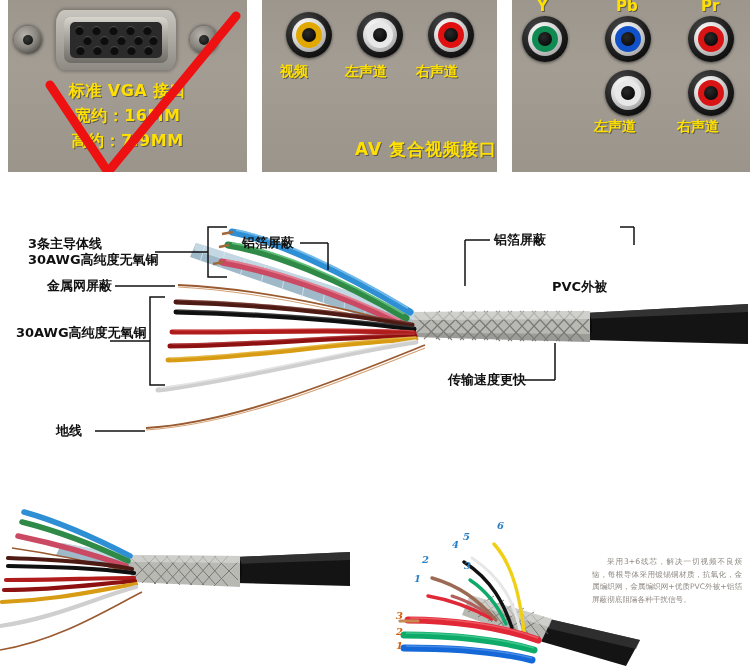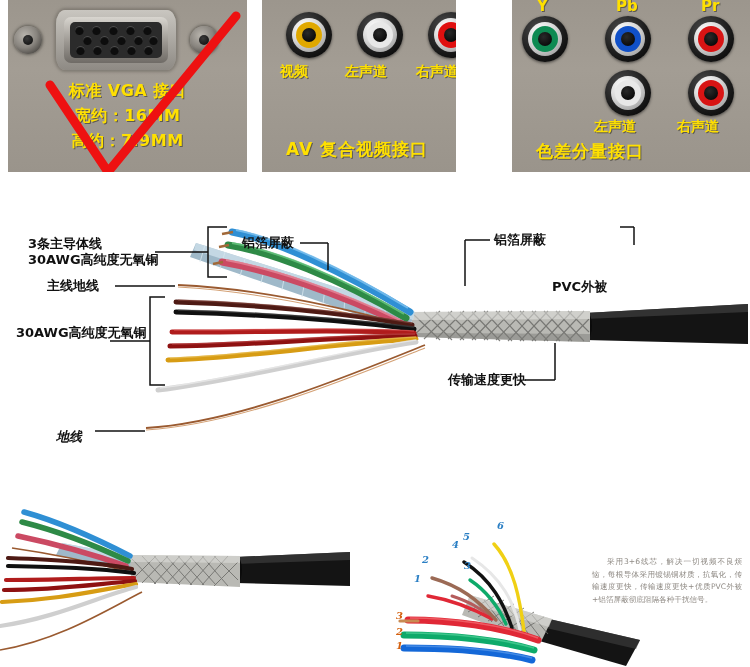--- a/index.html
+++ b/index.html
@@ -17,34 +17,33 @@
 
   
   .port-panel {
     position: absolute;
     top: 0;
     height: 172px;
     background: linear-gradient(180deg,#9c968d 0%, #a39d94 40%, #9a948b 100%);
     overflow: hidden;
   }
   #panel-vga  { left: 8px;   width: 239px; }
-  #panel-av   { left: 262px; width: 194px; }
+  #panel-av   { left: 262px; width: 235px; }
   #panel-comp { left: 512px; width: 238px; }
 
   .panel-caption {
     position: absolute;
     left: 0; right: 0;
-    text-align: left;
+    text-align: right;
     color: #ffe000;
     font-weight: bold;
     font-size: 17px;
     letter-spacing: 1px;
     text-shadow: 1px 1px 0 #5d5a52;
     font-family: "DejaVu Sans", "Liberation Sans", sans-serif;
-    margin-left: 24px;
   }
 
   
   .vga-shell {
     position: absolute;
     left: 48px; top: 10px;
     width: 120px; height: 60px;
     background: linear-gradient(180deg,#c9c6c0,#8e8a84);
     border-radius: 9px / 14px;
     box-shadow: 0 0 3px 2px rgba(120,115,108,.8);
@@ -313,21 +312,20 @@
 
     <div class="rca" style="left:176px; top:70px;">
       <div class="rca-ring">
         <div class="rca-color" style="background:#d81414;">
           <div class="rca-hole"></div>
         </div>
       </div>
     </div>
     <div class="rca-label" style="left:165px; top:118px;">右声道</div>
 
-    <div class="panel-caption" style="top:140px;">色差分量接口</div>
   </div>
 
   <div id="cable-diagram-mid">
     <svg width="750" height="280" viewBox="0 0 750 280">
 
       <path d="M585,113 L748,104 L748,144 L585,140 Z" fill="#141414"></path>
       <path d="M585,113 L748,104 L748,112 L585,119 Z" fill="#3c3c3c" opacity=".75"></path>
       <ellipse cx="586" cy="126" rx="6" ry="14" fill="#0b0b0b"></ellipse>
 
       <path d="M410,112 L590,111 L590,142 L415,137 Z" fill="#b9b9b4"></path>
@@ -402,27 +400,27 @@
         <path d="M555,180 L525,180"></path>
       </g>
     </svg>
 
     
     <div class="cab-label" style="left:28px; top:36px; text-align:left;">
       <div>3条主导体线</div>
       <div>30AWG高纯度无氧铜</div>
     </div>
 
-    <div class="cab-label" style="left:47px; top:78px;">主线地线</div>
+    <div class="cab-label" style="left:47px; top:78px;">金属网屏蔽</div>
 
     <div class="cab-label" style="left:16px; top:125px; text-align:left;">
       <div>30AWG高纯度无氧铜</div>
     </div>
 
-    <div class="cab-label" style="left:56px; top:229px;font-style:italic;">地线</div>
+    <div class="cab-label" style="left:56px; top:223px;">地线</div>
 
     <div class="cab-label" style="left:242px; top:35px;">铝箔屏蔽</div>
 
     <div class="cab-label" style="left:494px; top:32px;">铝箔屏蔽</div>
 
     <div class="cab-label" style="left:552px; top:63px;margin-top:16px;">PVC外被</div>
 
     <div class="cab-label" style="left:448px; top:172px;">传输速度更快</div>
   </div>
 
@@ -493,16 +491,16 @@
     <div class="wirenum blue" style="left:452px; top:39px;">4</div>
     <div class="wirenum blue" style="left:463px; top:31px;">5</div>
     <div class="wirenum blue" style="left:497px; top:20px;">6</div>
 
     
     <div class="wirenum orange" style="left:396px; top:140px;">1</div>
     <div class="wirenum orange" style="left:396px; top:126px;">2</div>
     <div class="wirenum orange" style="left:396px; top:110px;">3</div>
 
     
-    <div class="spec-text">采用3+6线芯，解决一切视频不良烦恼，每根导体采用镀锡铜材质，抗氧化，传输速度更快，传输速度更快+优质PVC外被+铝箔屏蔽彻底阻隔各种干扰信号。</div>
+    <div class="spec-text">采用3+6线芯，解决一切视频不良烦恼，每根导体采用镀锡铜材质，抗氧化，金属编织网，金属编织网+优质PVC外被+铝箔屏蔽彻底阻隔各种干扰信号。</div>
   </div>
 
 </div>
 
 </body></html>

